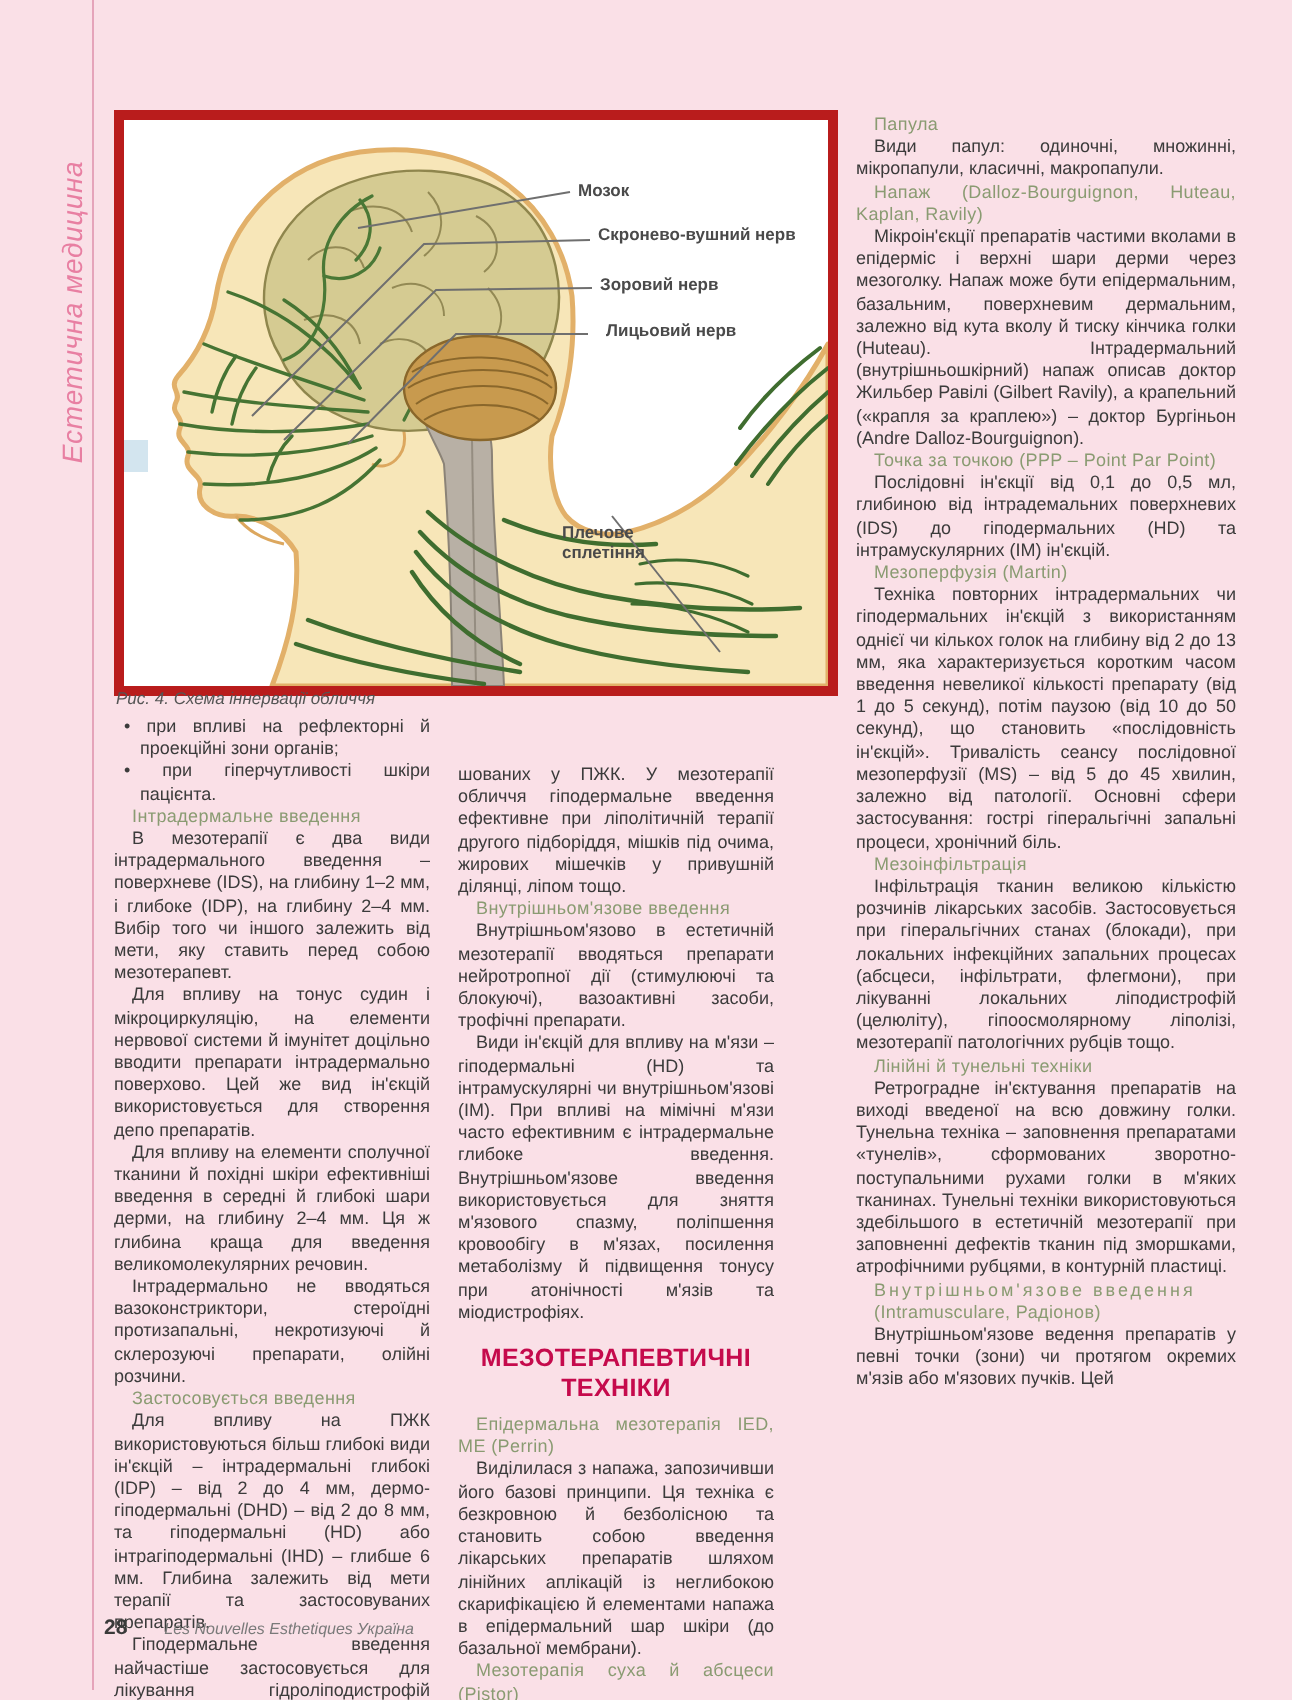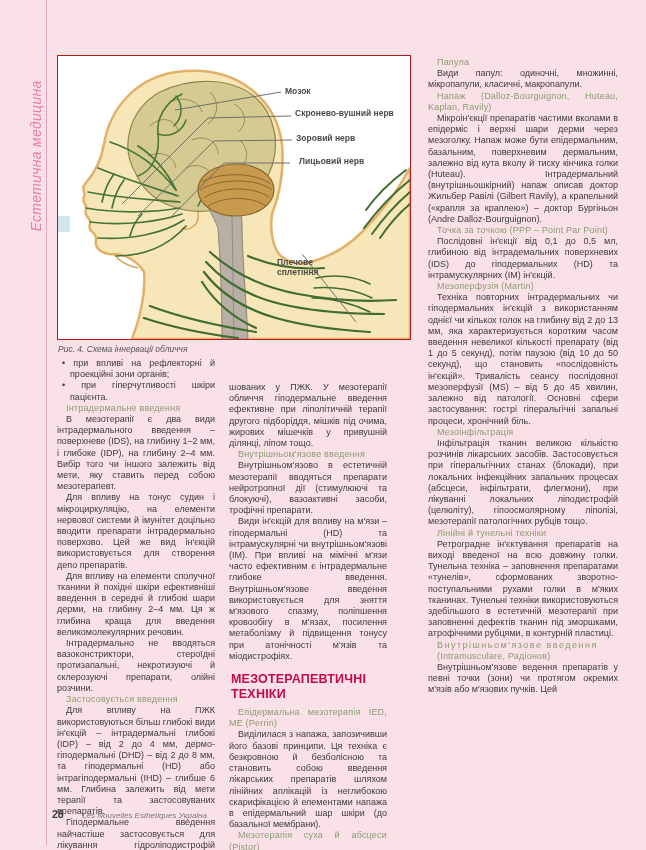--- a/index.html
+++ b/index.html
@@ -3,40 +3,40 @@
 <meta charset="utf-8">
 <style>
   html,body{margin:0;padding:0;background:#e9e9e9;}
   .page{position:relative;width:646px;height:850px;background:#fae0e7;
         font-family:"Liberation Sans",sans-serif;overflow:hidden;}
   .vline{position:absolute;left:46px;top:0;width:1px;height:845px;background:#e5a4ba;}
   .sidebar-text{position:absolute;left:-50px;top:148px;width:172px;text-align:center;
         transform:rotate(-90deg);color:#e87fa2;font-size:14px;font-style:italic;
         letter-spacing:0.3px;white-space:nowrap;}
   .figure-box{position:absolute;left:57px;top:55px;width:352px;height:283px;
-        background:#ffffff;border:1px solid #b91c1c;box-sizing:content-box;}
+        background:#ffffff;border:5px solid #b91c1c;box-sizing:content-box;}
   .fig-label{position:absolute;font-weight:bold;font-size:8.5px;line-height:9.5px;color:#4a4a4a;}
   .lbl-brain{left:227px;top:31px;}
   .lbl-temporal{left:237px;top:53px;width:112px;}
   .lbl-optic{left:238px;top:78px;}
   .lbl-facial{left:241px;top:101px;}
   .lbl-plexus{left:219px;top:176px;width:66px;margin-top:26px;}
   .figure-caption{position:absolute;left:58px;top:344px;font-size:8.5px;font-style:italic;color:#555;}
   .col{position:absolute;font-size:9px;line-height:11.2px;color:#3b3b3b;text-align:justify;}
   .col1{left:57px;top:358px;width:158px;}
   .col2{left:229px;top:358px;width:158px;}
   .col3{left:428px;top:57px;width:190px;}
   .blk{margin:0;}
   .para{text-indent:9px;}
   .para-cont{text-indent:0;margin-top:24px;}
   .bullet{padding-left:13px;text-indent:-8px;}
   .heading{color:#8a9b72;letter-spacing:0.2px;text-indent:9px;}
   .heading-spaced{letter-spacing:1.5px;}
   .red-heading{color:#c50a4c;font-weight:bold;font-size:12.5px;line-height:14.5px;
-        text-indent:0;margin:10px 2px 6px;letter-spacing:0.2px;}
+        text-align:center;text-indent:0;margin:10px 2px 6px;letter-spacing:0.2px;}
   .footer{position:absolute;left:52px;top:804px;}
   .page-num{font-weight:bold;font-size:10.5px;color:#3a3a3a;}
   .journal{font-style:italic;font-size:8px;color:#7a7a7a;margin-left:14px;}
 </style>
 </head>
 <body>
 
 <div class="page">
 
   <div class="vline"></div>

